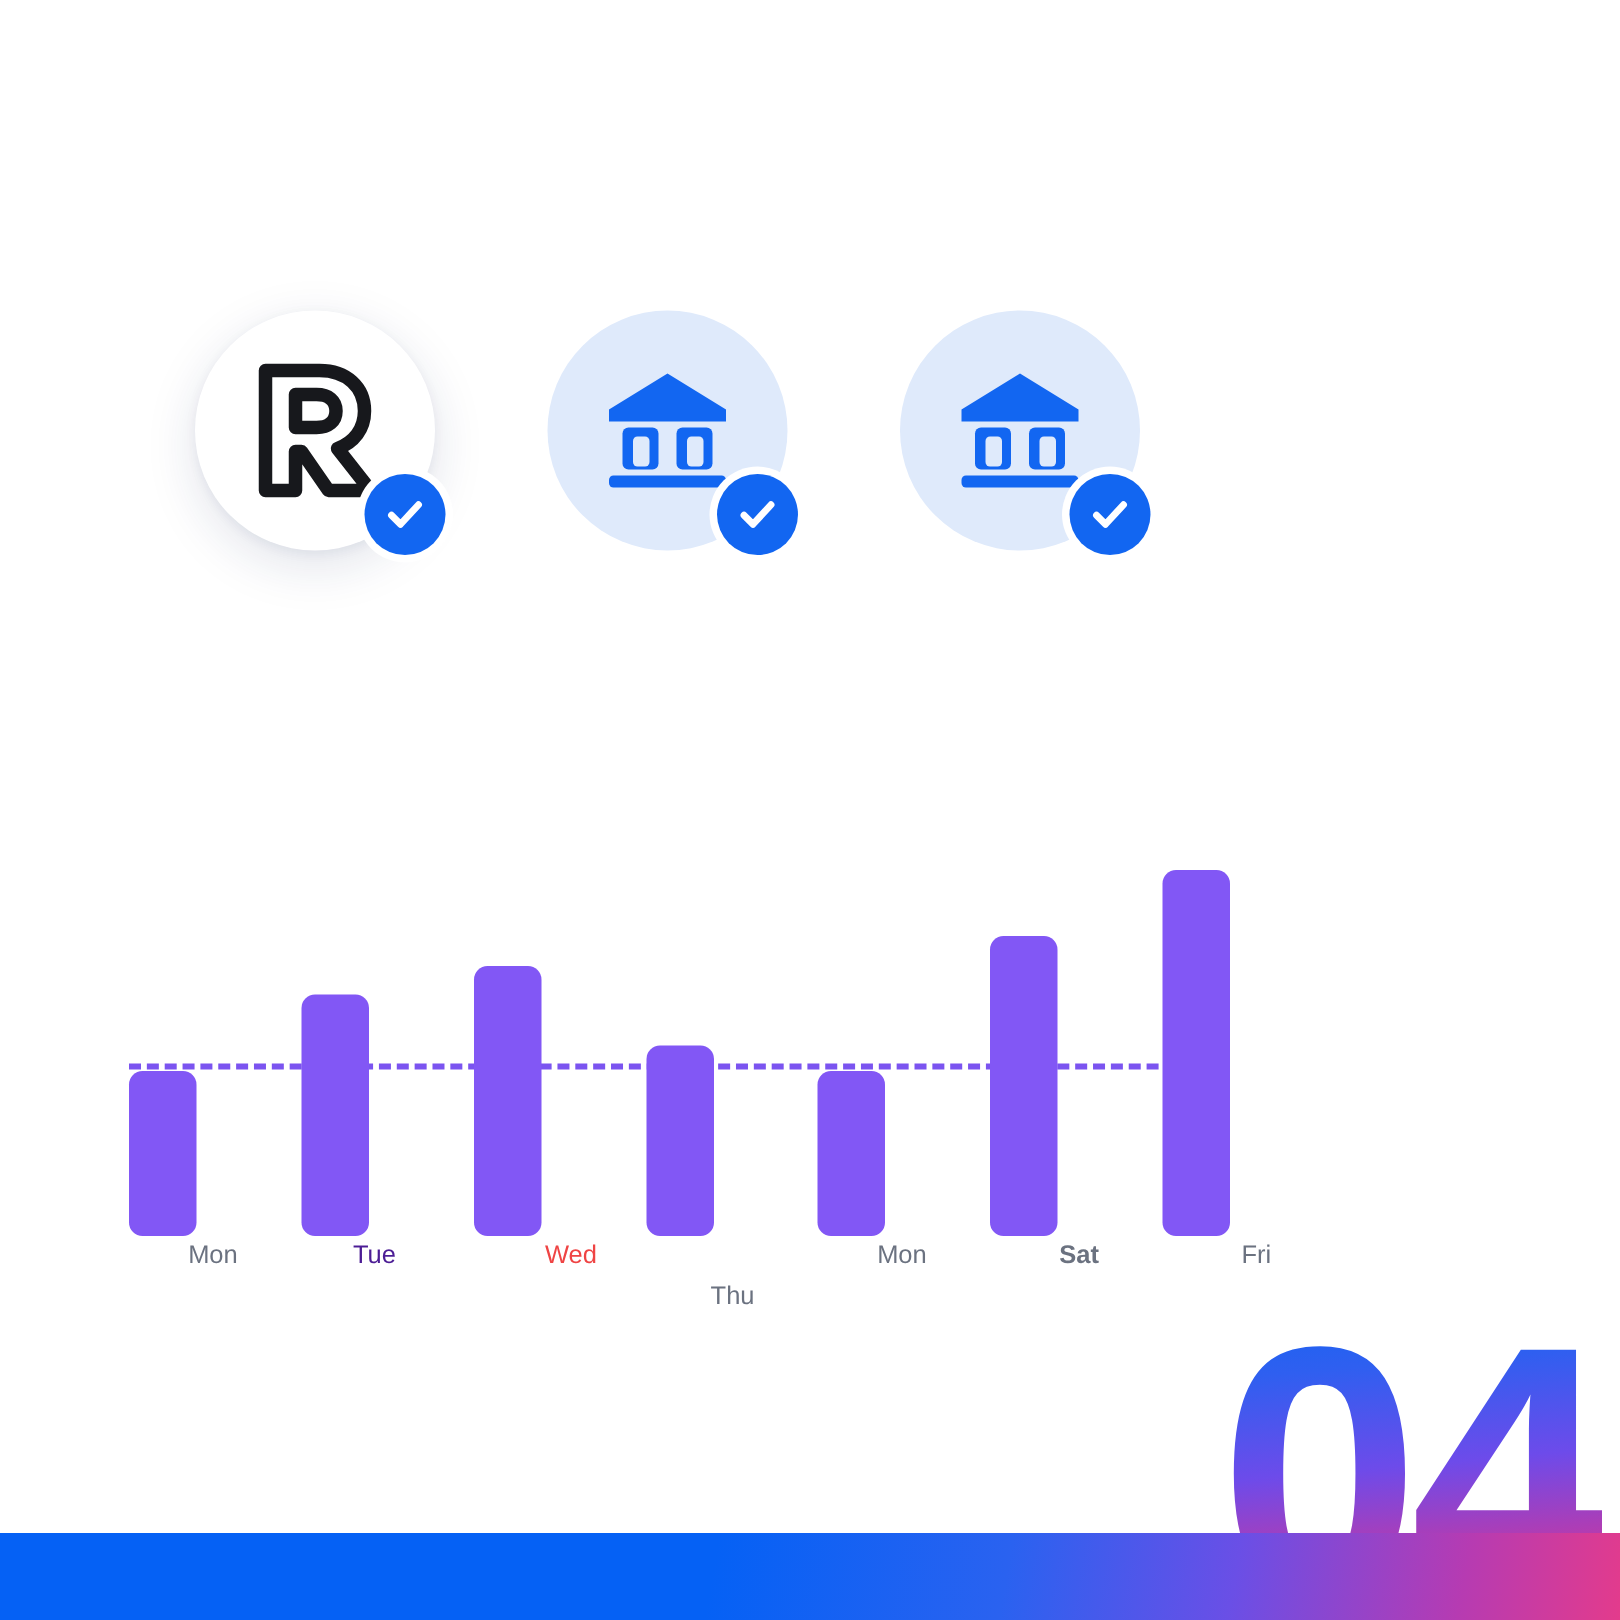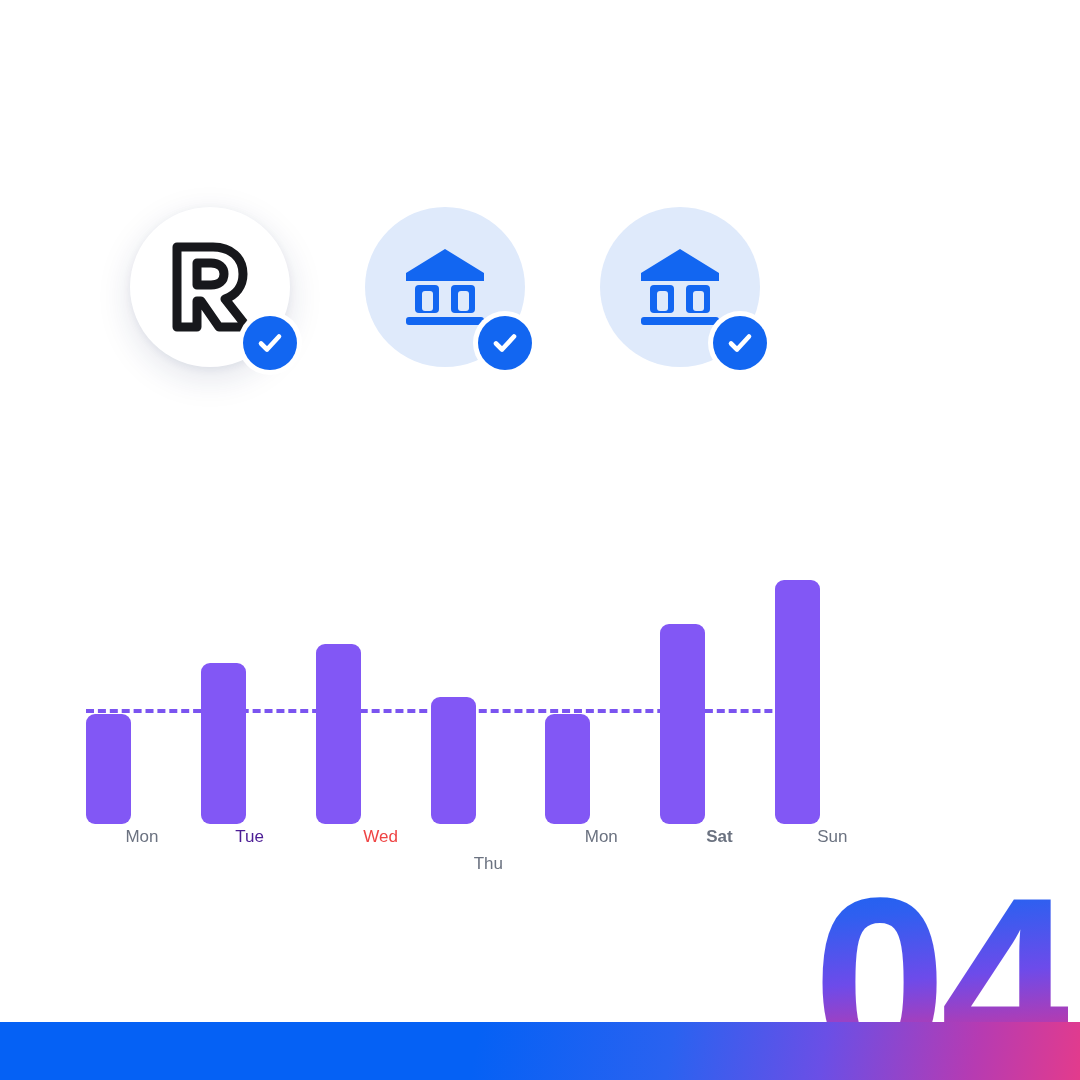--- a/index.html
+++ b/index.html
@@ -242,21 +242,21 @@
         <div class="bar" style="left: 689px; width: 45px; height: 243.636px; bottom: 0px; background: rgb(130, 87, 245);"></div>
       </div>
     <div class="tick-row">
 
     <div class="tick" style="left: -27.5px; width: 100px; color: rgb(107, 114, 128);">Mon</div>
         <div class="tick" style="left: 78px; width: 100px; color: #4c1d95;">Tue</div>
         <div class="tick" style="left: 212px; width: 100px; color: #ef4444;">Wed</div>
         <div class="tick" style="left: 317px; width: 100px; color: rgb(107, 114, 128); margin-top: 27px;">Thu</div>
         <div class="tick" style="left: 431.833px; width: 100px; color: rgb(107, 114, 128);">Mon</div>
         <div class="tick" style="left: 546.667px; width: 100px; color: rgb(107, 114, 128); font-weight: bold;">Sat</div>
-        <div class="tick" style="left: 661.5px; width: 100px; color: rgb(107, 114, 128);">Sun</div>
+        <div class="tick" style="left: 661.5px; width: 100px; color: rgb(107, 114, 128);">Fri</div>
       </div>
   </div>
 
   <div id="bignum">04</div>
 
   <div id="bottombar"></div>
 
 </div>
 
 </body></html>

